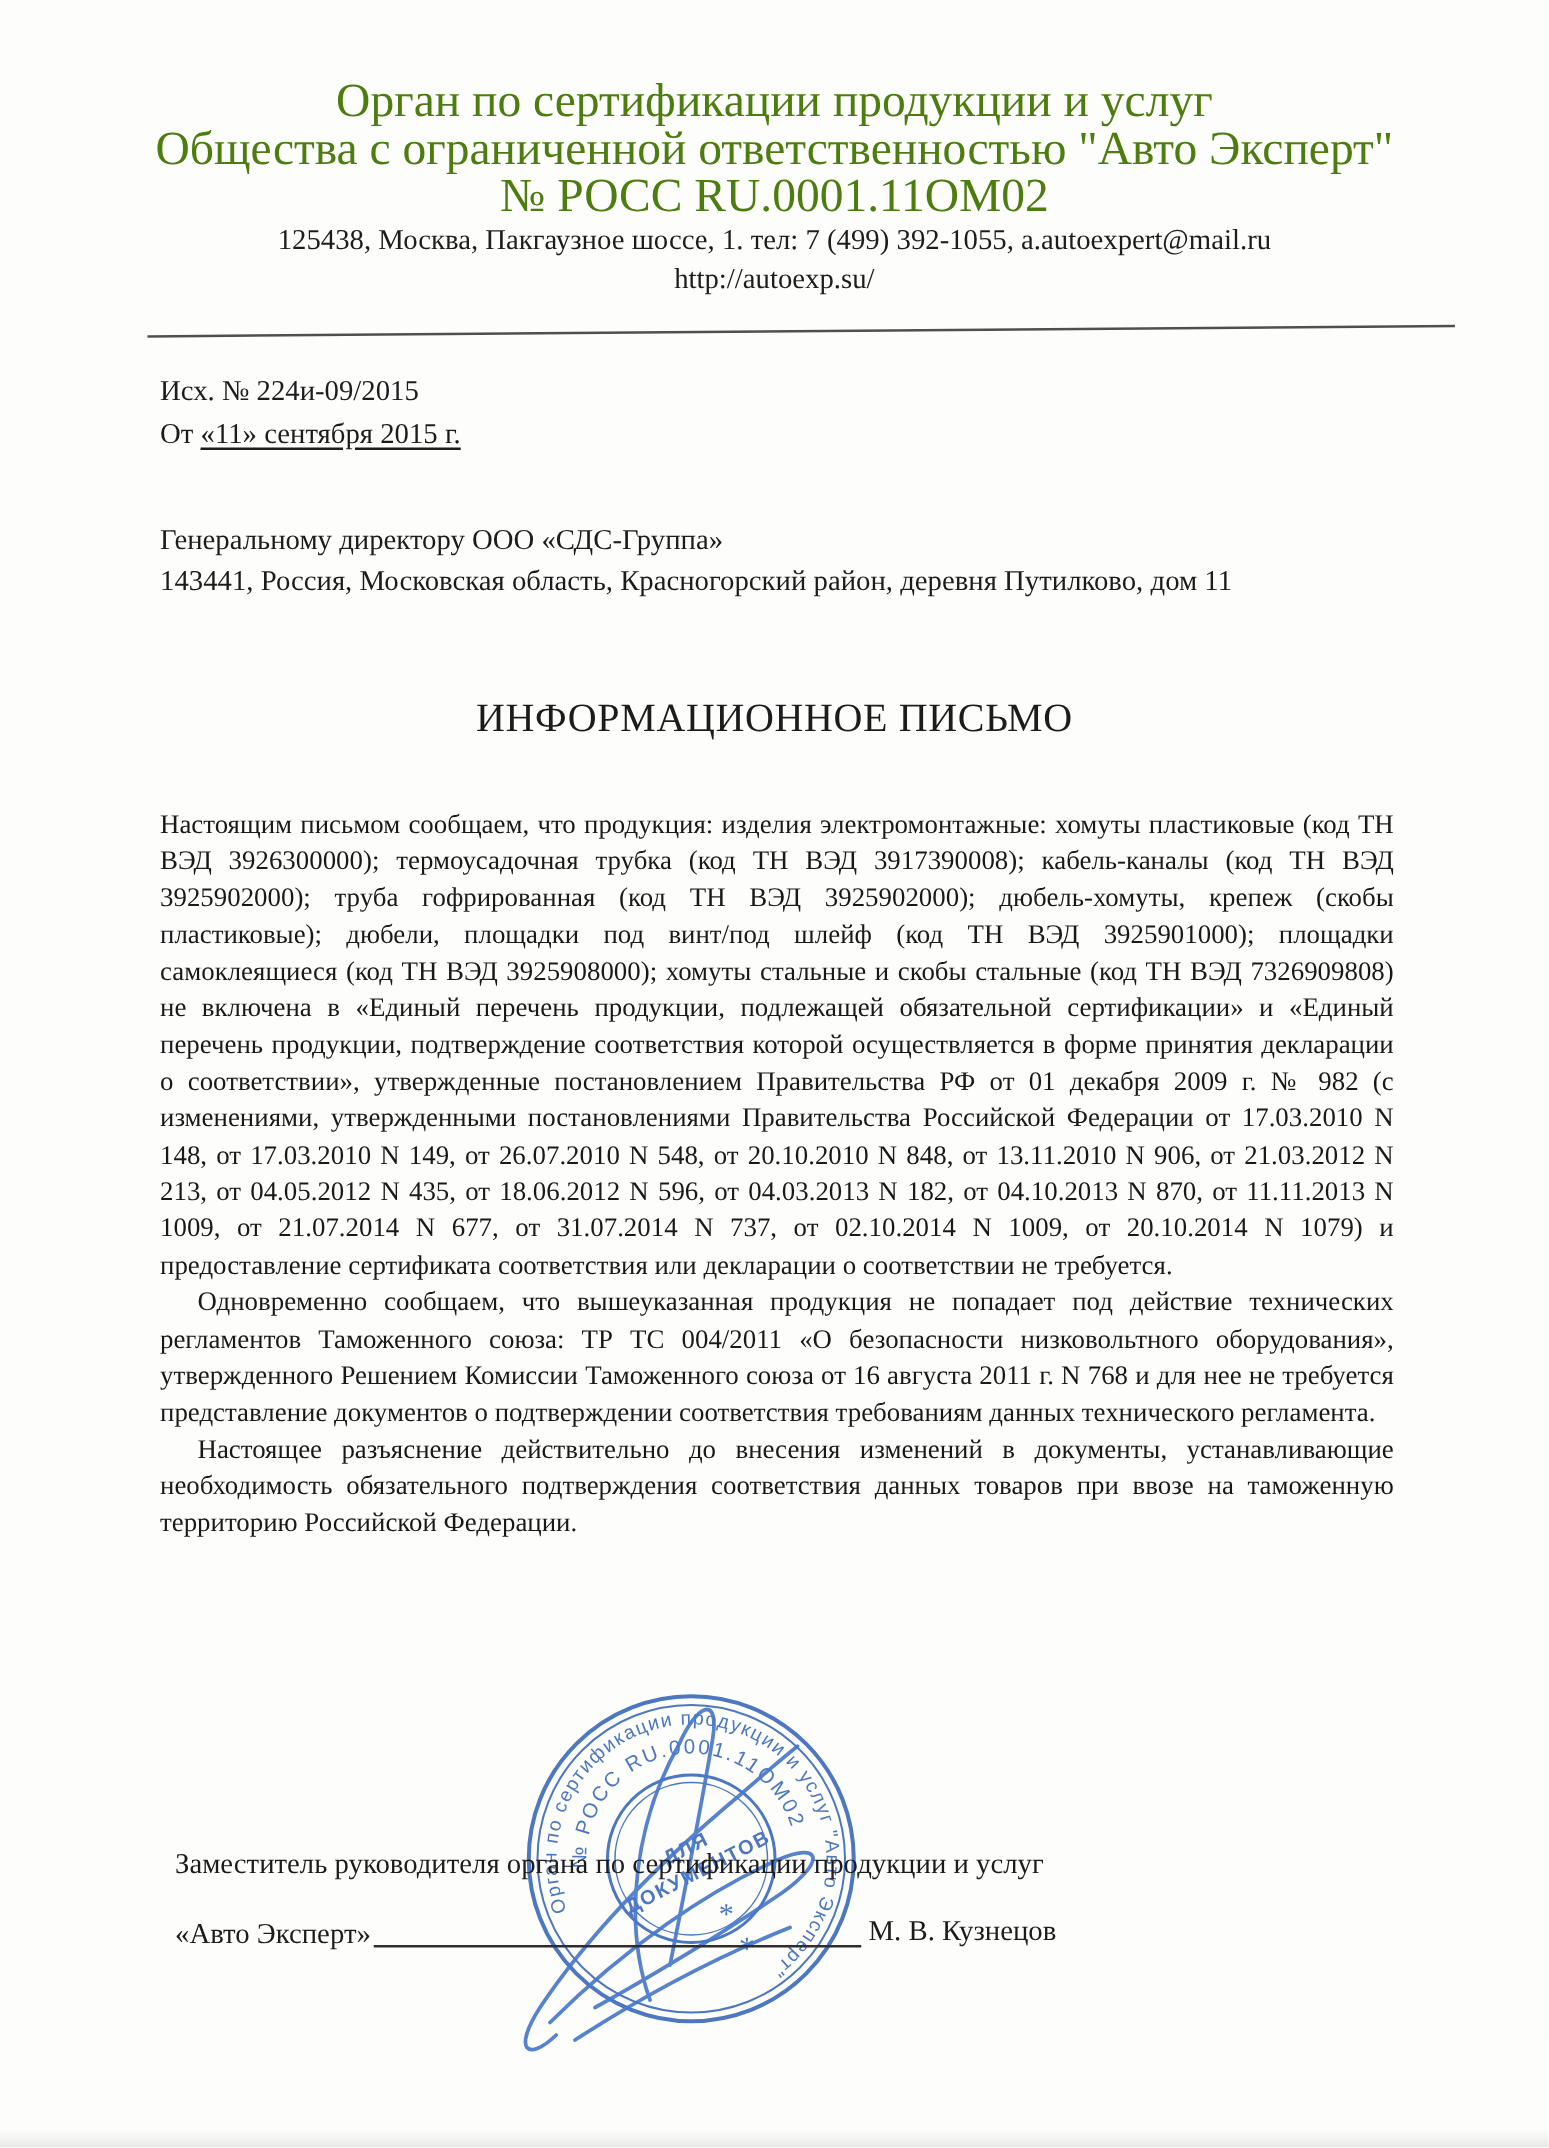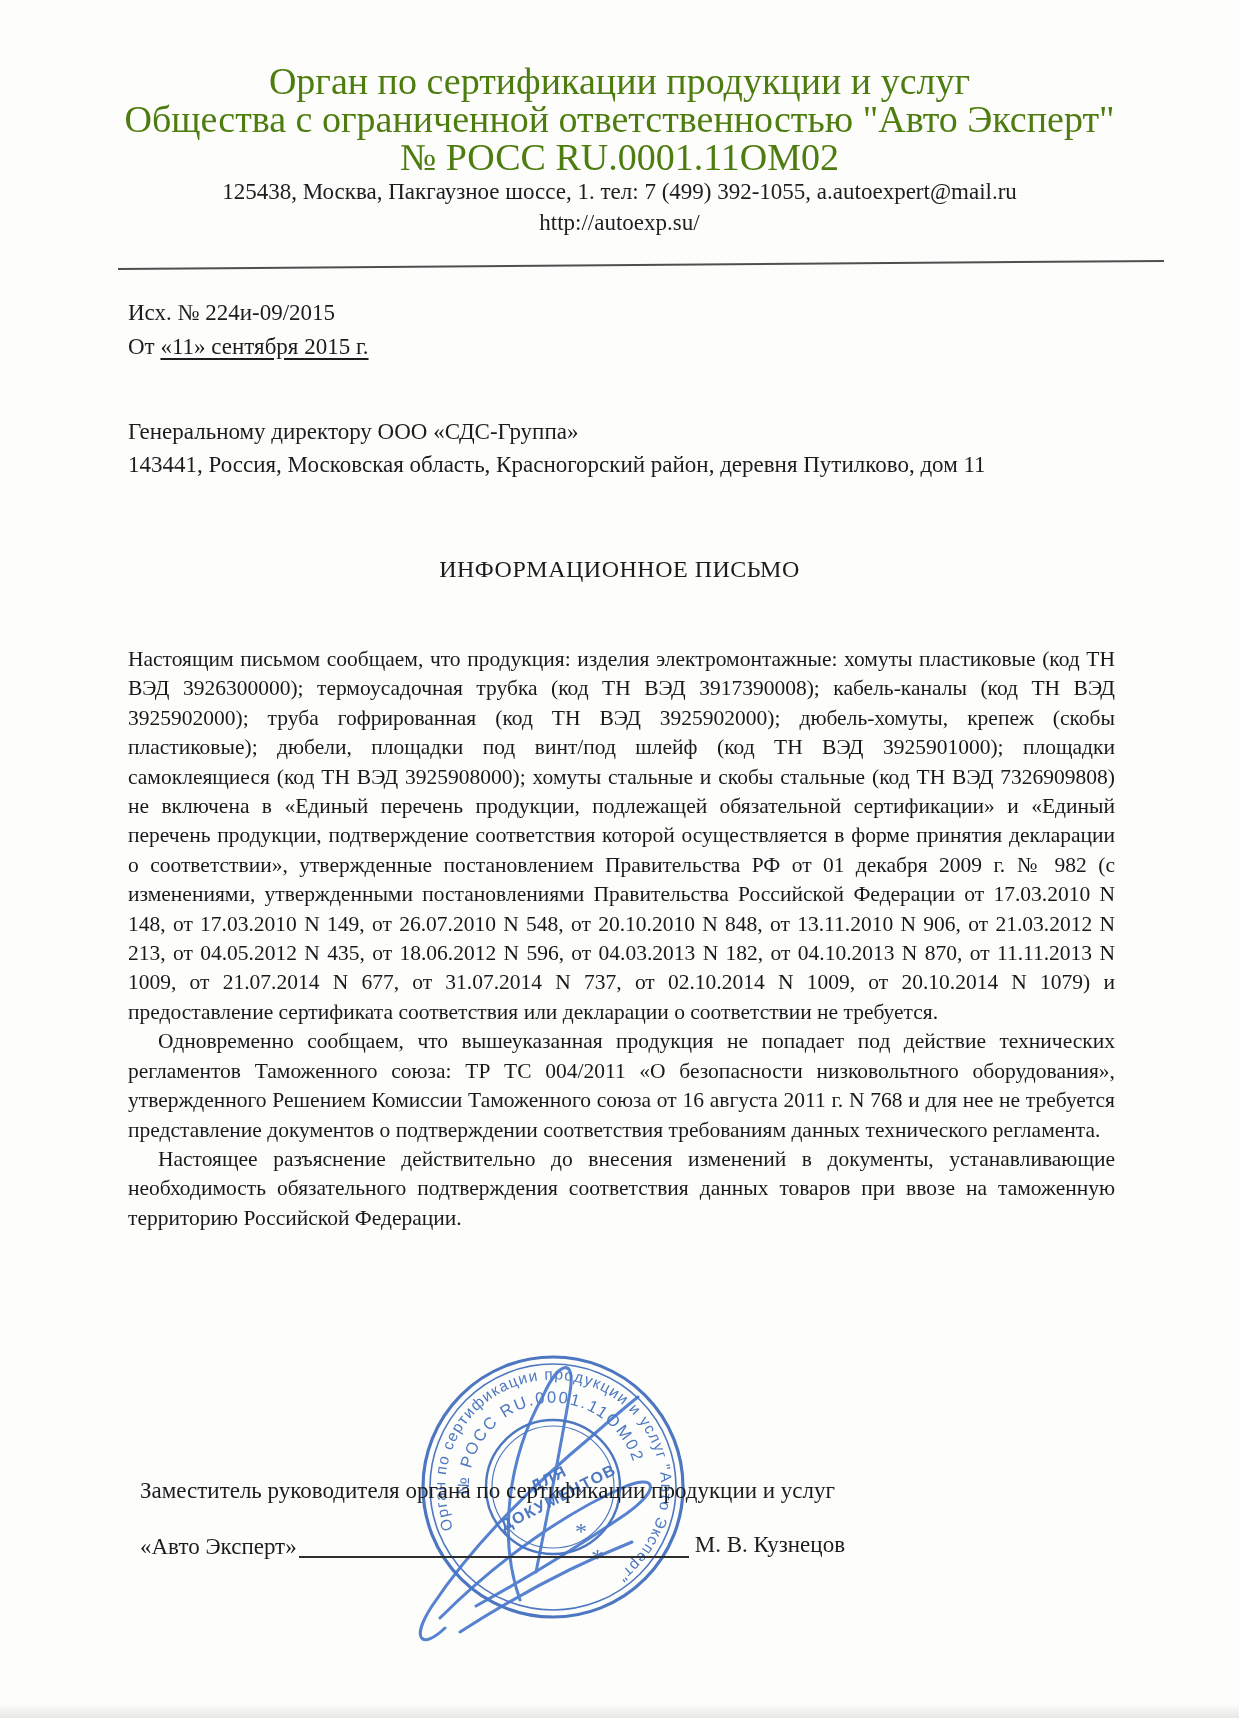--- a/index.html
+++ b/index.html
@@ -46,21 +46,21 @@
     width: 986px;
     text-align: left;
     font-size: 23px; line-height: 33px;
   }
 
   
   .doc-title {
     position: absolute;
     top: 556px; left: 0; right: 0;
     text-align: center;
-    font-size: 24px;
+    font-size: 32px;
     letter-spacing: 0.5px;
   }
 
   
   .body-text {
     position: absolute;
     top: 645px; left: 128px;
     width: 987px;
     font-size: 21.5px;
     line-height: 29.4px;

